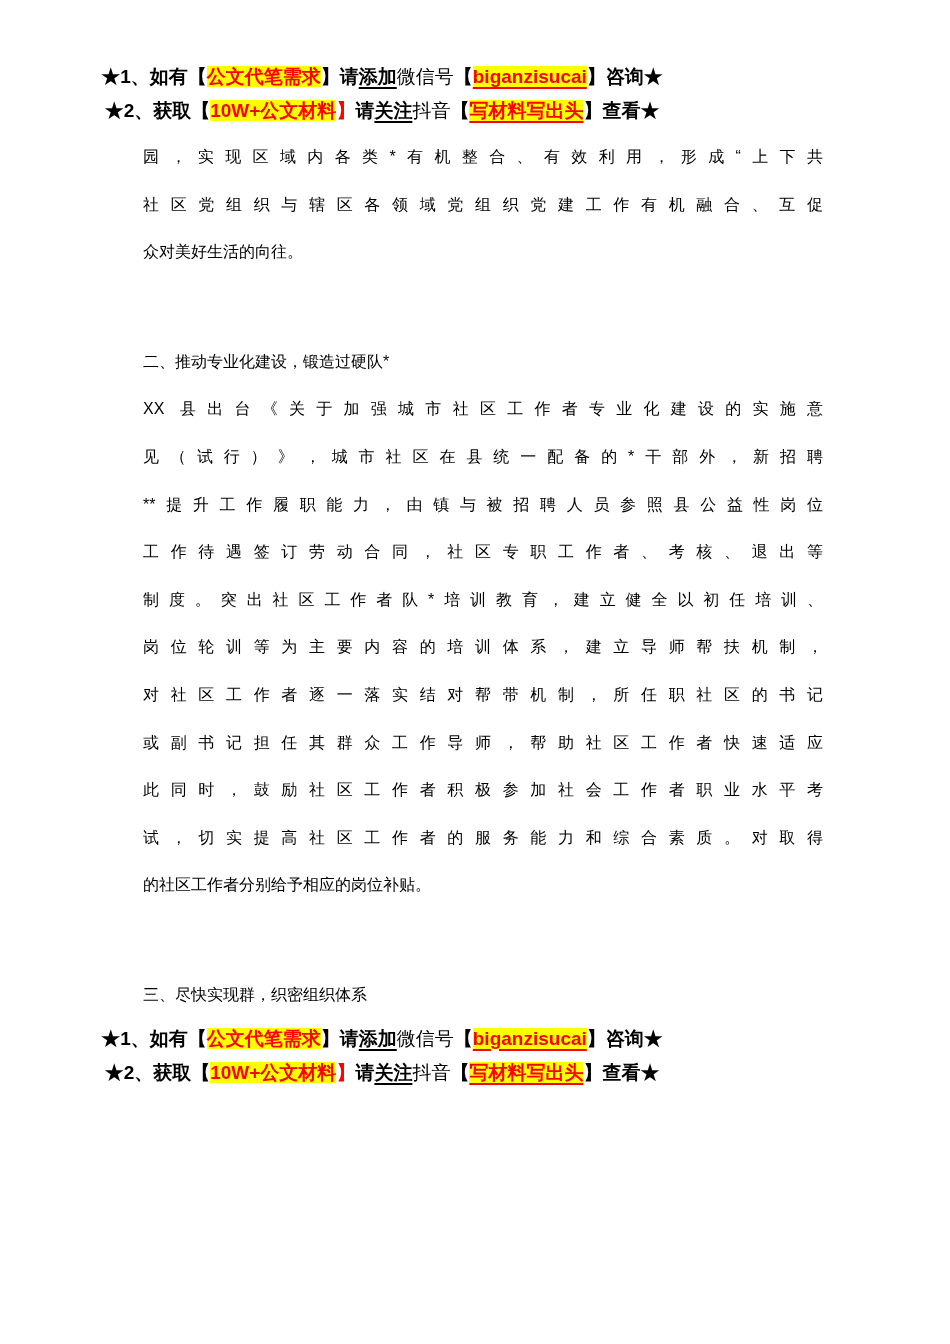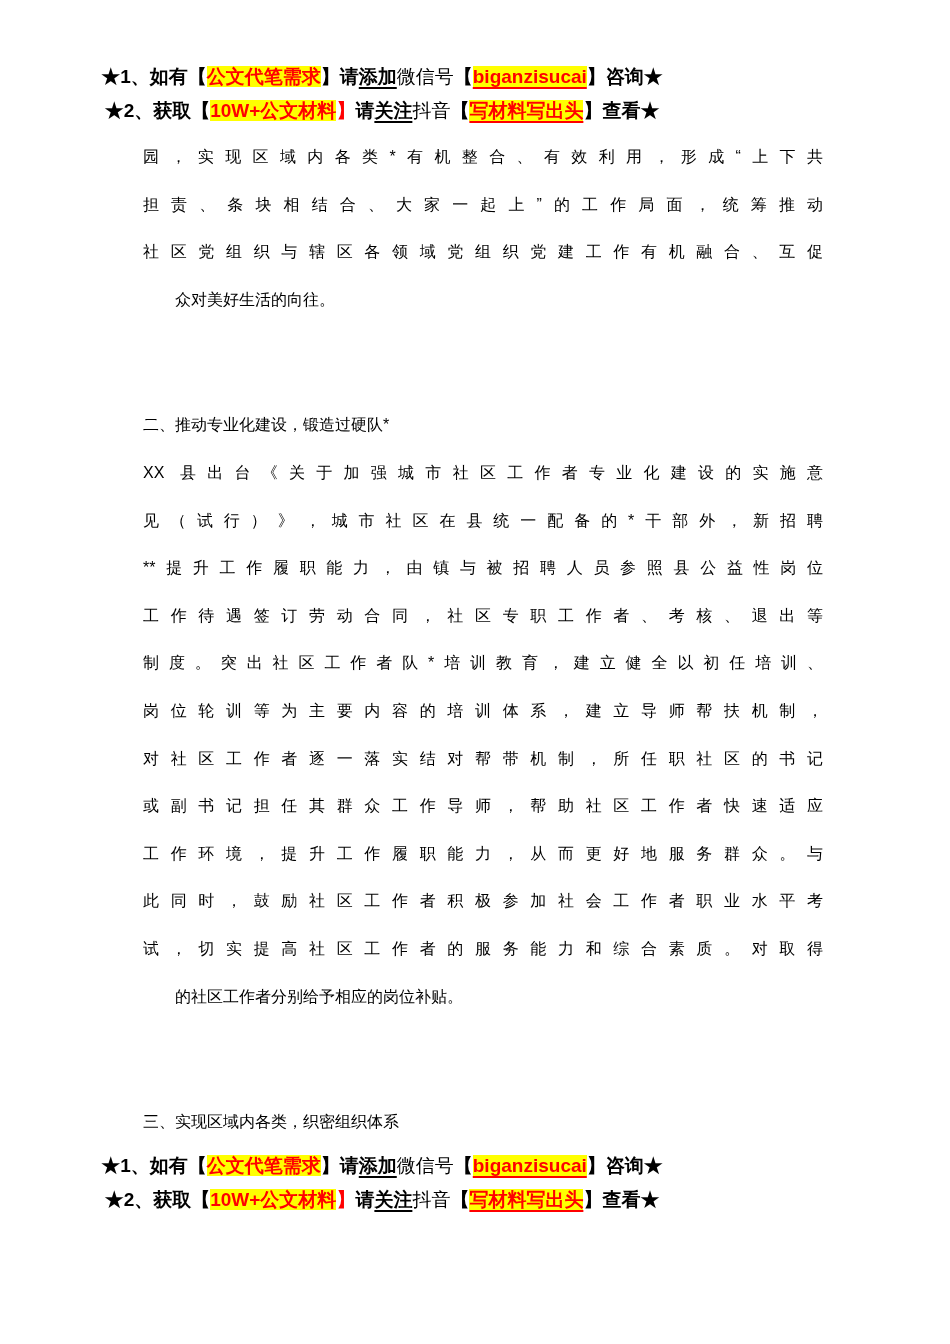--- a/index.html
+++ b/index.html
@@ -40,54 +40,52 @@
     margin-top: 5px;
     font-size: 16px;
     line-height: 47.6px;
     font-weight: 500;
   }
   .para .line {
     white-space: nowrap;
     text-align: justify;
     text-align-last: justify;
   }
-  .para .line:last-child { text-align-last: left; margin-left: 32px; }
+  .para .line:last-child { text-align-last: left; }
   .heading {
-    margin-top: 78px;
+    margin-top: 62px;
     white-space: nowrap;
     font-weight: 500;
   }
 </style>
 </head>
 <body>
 
 <div class="banner banner-top" id="banner-top">
     <div class="banner-line"><span class="seg b">★1、如有【</span><span class="seg b hl red">公文代笔需求</span><span class="seg b">】请</span><span class="seg b u">添加</span><span class="seg r">微信号</span><span class="seg b">【</span><span class="seg b hl red u">biganzisucai</span><span class="seg b">】咨询★</span></div>
     <div class="banner-line"><span class="seg b">★2、获取【</span><span class="seg b hl red">10W+公文材料</span><span class="seg b red">】</span><span class="seg b">请</span><span class="seg b u">关注</span><span class="seg r">抖音</span><span class="seg b">【</span><span class="seg b hl red u">写材料写出头</span><span class="seg b">】查看★</span></div>
   </div>
 <div class="doc" id="doc">
     <div class="para">
       <div class="line">园，实现区域内各类*有机整合、有效利用，形成“上下共</div>
-      <div class="line">担责、条块相结合、大家一起上”的工作局面，统筹推动</div>
       <div class="line">社区党组织与辖区各领域党组织党建工作有机融合、互促</div>
       <div class="line">众对美好生活的向往。</div>
     </div>
     <div class="heading">二、推动专业化建设，锻造过硬队*</div>
     <div class="para">
       <div class="line">XX 县出台《关于加强城市社区工作者专业化建设的实施意</div>
       <div class="line">见（试行）》，城市社区在县统一配备的*干部外，新招聘</div>
       <div class="line">**提升工作履职能力，由镇与被招聘人员参照县公益性岗位</div>
       <div class="line">工作待遇签订劳动合同，社区专职工作者、考核、退出等</div>
       <div class="line">制度。突出社区工作者队*培训教育，建立健全以初任培训、</div>
       <div class="line">岗位轮训等为主要内容的培训体系，建立导师帮扶机制，</div>
       <div class="line">对社区工作者逐一落实结对帮带机制，所任职社区的书记</div>
       <div class="line">或副书记担任其群众工作导师，帮助社区工作者快速适应</div>
-      <div class="line">工作环境，提升工作履职能力，从而更好地服务群众。与</div>
       <div class="line">此同时，鼓励社区工作者积极参加社会工作者职业水平考</div>
       <div class="line">试，切实提高社区工作者的服务能力和综合素质。对取得</div>
       <div class="line">的社区工作者分别给予相应的岗位补贴。</div>
     </div>
-    <div class="heading">三、实现区域内各类，织密组织体系</div>
+    <div class="heading">三、尽快实现群，织密组织体系</div>
   </div>
 <div class="banner banner-bottom" id="banner-bottom">
     <div class="banner-line"><span class="seg b">★1、如有【</span><span class="seg b hl red">公文代笔需求</span><span class="seg b">】请</span><span class="seg b u">添加</span><span class="seg r">微信号</span><span class="seg b">【</span><span class="seg b hl red u">biganzisucai</span><span class="seg b">】咨询★</span></div>
     <div class="banner-line"><span class="seg b">★2、获取【</span><span class="seg b hl red">10W+公文材料</span><span class="seg b red">】</span><span class="seg b">请</span><span class="seg b u">关注</span><span class="seg r">抖音</span><span class="seg b">【</span><span class="seg b hl red u">写材料写出头</span><span class="seg b">】查看★</span></div>
   </div>
 
 </body></html>

